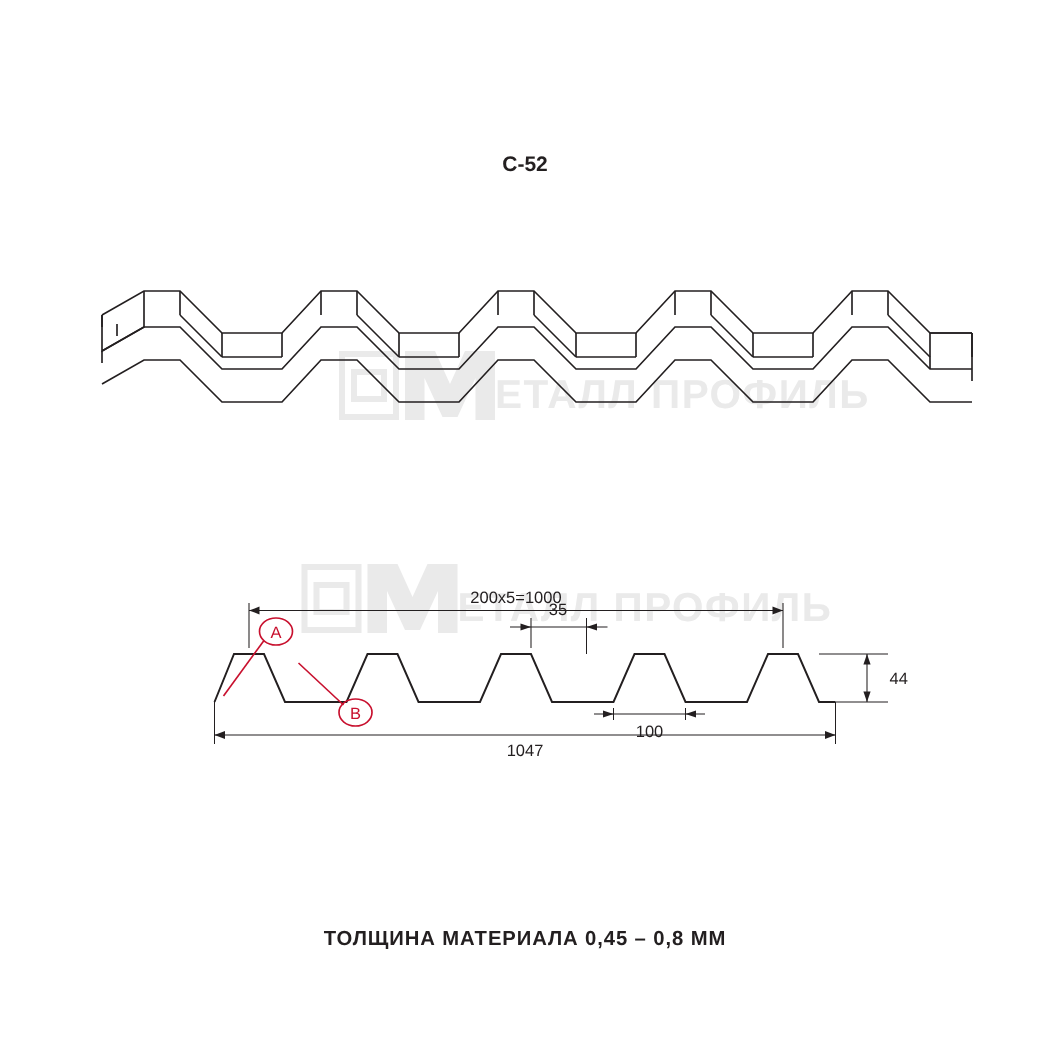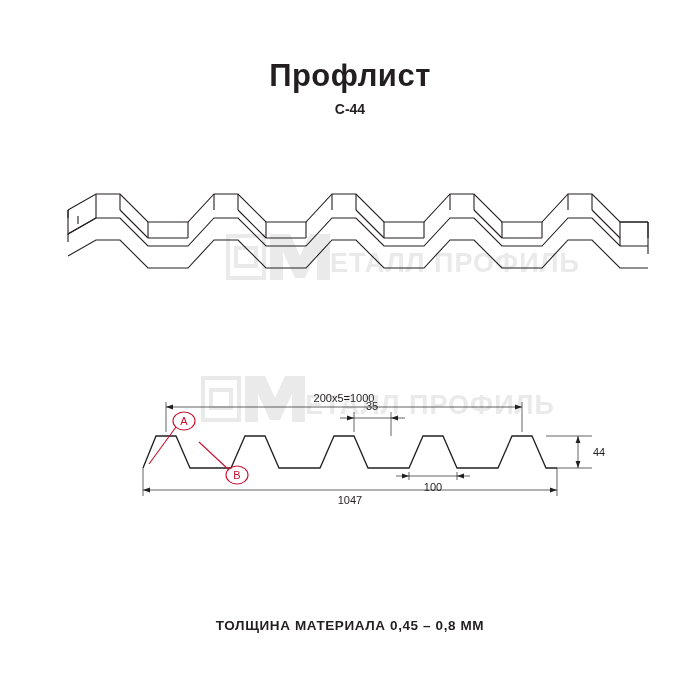--- a/index.html
+++ b/index.html
@@ -106,22 +106,21 @@
     <svg width="300" height="70" viewBox="0 0 300 70" aria-hidden="true">
       <g fill="#eaeaea">
         <path d="M6 14 h36 v42 h-36 z" fill="none" stroke="#eaeaea" stroke-width="4"></path>
         <path d="M14 26 h20 v18 h-20 z" fill="none" stroke="#eaeaea" stroke-width="4"></path>
         <path d="M48 12 l20 0 l10 22 l10 -22 l20 0 l0 46 l-13 0 l0 -28 l-12 26 l-10 0 l-12 -26 l0 28 l-13 0 z"></path>
       </g>
       <text x="108" y="50" font-family="Liberation Sans, sans-serif" font-size="27" font-weight="bold" fill="#eaeaea" letter-spacing="1">ЕТАЛЛ ПРОФИЛЬ</text>
     </svg>
   </div>
 
-  <div class="title">Профлист</div>
-  <div class="subtitle">С-44</div>
+  <div class="subtitle">С-52</div>
 
   <div class="iso-wrap">
     <svg width="700" height="180" viewBox="0 0 700 180">
       <g fill="none" stroke="#231f20" stroke-width="1.1" stroke-linejoin="miter" stroke-linecap="butt">
 
         <path d="M68 60 L96 44 L120 44 L148 72 L188 72 L214 44 L238 44 L266 72 L306 72 L332 44 L356 44 L384 72 L424 72 L450 44 L474 44 L502 72 L542 72 L568 44 L592 44 L620 72 L648 72"></path>
 
         <path d="M96 90 L124 74 L148 74 L176 102 L216 102 L242 74 L266 74 L294 102 L334 102 L360 74 L384 74 L412 102 L452 102 L478 74 L502 74 L530 102 L570 102 L596 74 L620 74 L648 102 L676 102" transform="translate(-28,16)"></path>
 
         <path d="M68 60 L68 76"></path>

